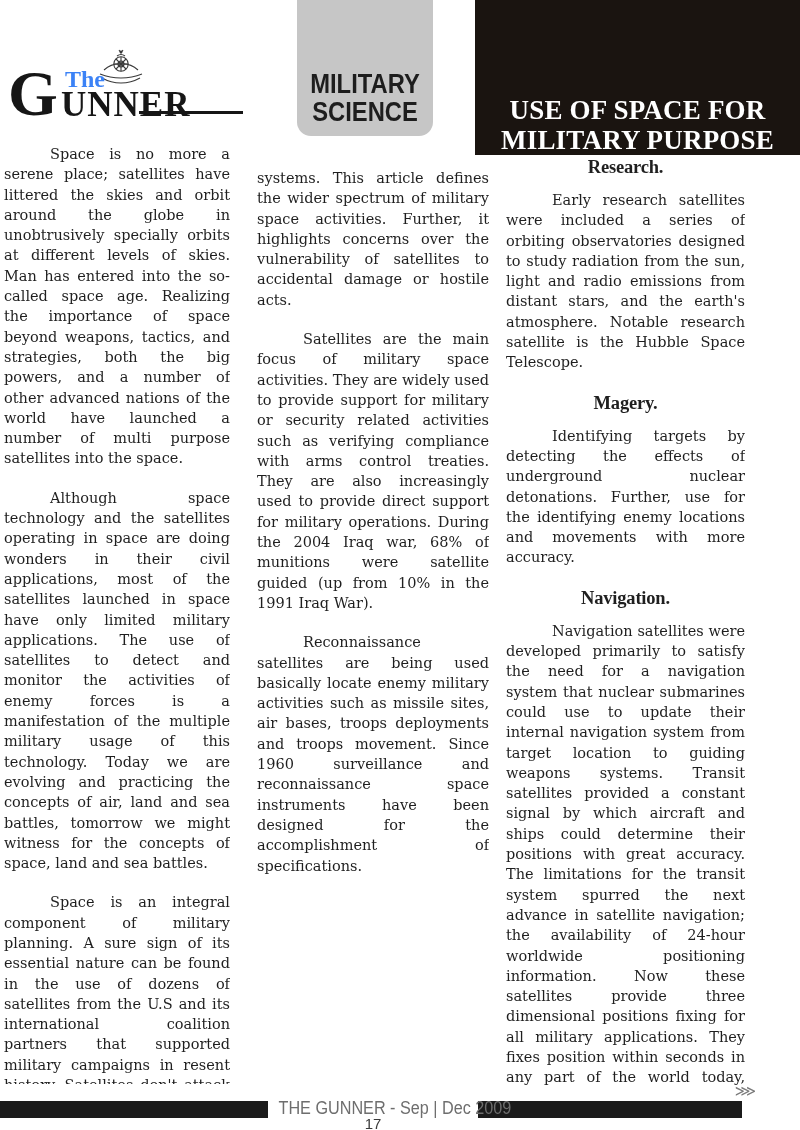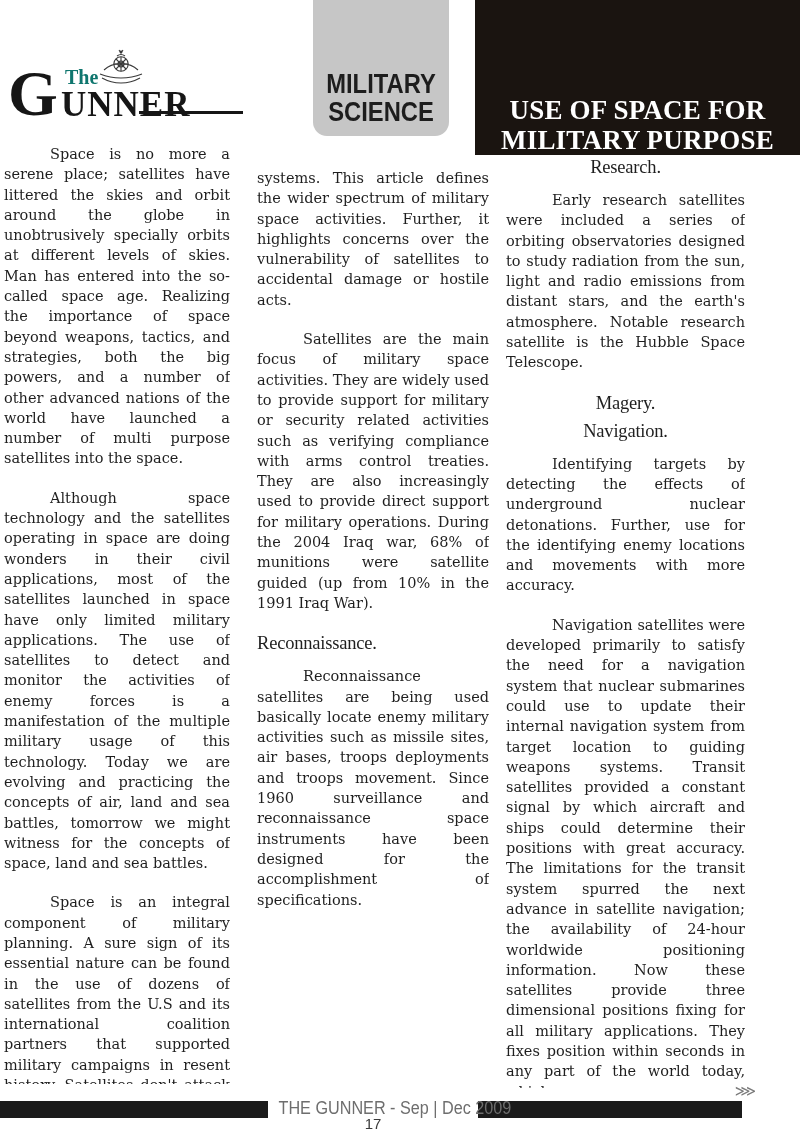--- a/index.html
+++ b/index.html
@@ -10,31 +10,31 @@
   }
   
   .logo{position:absolute;left:8px;top:50px;width:242px;height:88px;}
   .logo .crest{position:absolute;left:82px;top:-2px;width:62px;height:38px;}
   .logo .big-g{
     position:absolute;left:0;top:12px;font-family:"Liberation Serif",serif;
     font-weight:bold;font-size:64px;line-height:1;letter-spacing:-2px;color:#161616;
   }
   .logo .the{
     position:absolute;left:57px;top:17px;font-family:"Liberation Serif",serif;
-    font-weight:bold;font-size:20px;line-height:1;color:#0f766e;
+    font-weight:bold;font-size:24px;line-height:1;color:#3b82f6;
   }
   .logo .unner{
     position:absolute;left:53px;top:37px;font-family:"Liberation Serif",serif;
     font-weight:bold;font-size:35px;line-height:1;letter-spacing:1px;color:#161616;
   }
   .logo .rule{position:absolute;left:131px;top:61px;width:104px;height:3px;background:#161616;}
   
   .badge{
     position:absolute;left:297px;top:0;width:136px;height:136px;
-    border-radius:0 0 14px 14px;display:flex;align-items:flex-end;justify-content:flex-end;margin-left:16px;
+    border-radius:0 0 14px 14px;display:flex;align-items:flex-end;justify-content:flex-end;
   }
   .badge-text{
     width:100%;text-align:center;padding-bottom:10px;
     font-family:"Liberation Sans",sans-serif;font-weight:bold;font-size:27px;line-height:28px;
     color:#1d1d1d;transform:scaleX(0.88);transform-origin:center bottom;
   }
   .title-box{
     position:absolute;left:475px;top:0;width:325px;height:155px;
     display:flex;align-items:flex-end;justify-content:center;
   }
@@ -46,21 +46,21 @@
   
   .col{position:absolute;overflow:hidden;font-size:14.5px;line-height:20.3px;
        text-align:justify;}
   .col1{left:4px;top:132px;width:226px;height:952px;}
   .col2{left:257px;top:156px;width:232px;height:932px;}
   .col3{left:506px;top:156px;width:239px;height:932px;}
   .blk{margin:12px 0 19px 0;}
   .blk.p-indent{text-indent:46px;}
   .blk.p-flush{text-indent:0;}
   .blk.h-left,.blk.h-center,.blk.h-right{
-    font-family:"Liberation Serif",serif;font-weight:normal;font-size:18.5px;
+    font-family:"Liberation Serif",serif;font-weight:bold;font-size:18.5px;
     line-height:22px;letter-spacing:-0.2px;margin:0 0 6px 0;text-align:left;
   }
   .blk.h-center{text-align:center;}
   
   .more-indicator{
     position:absolute;right:46px;top:1082px;font-family:"DejaVu Sans",sans-serif;
     font-size:15px;color:#7a7a7a;letter-spacing:-2px;
   }
   .foot-bar{position:absolute;top:1101px;height:17px;background:#1b1b1b;}
   .foot-bar.left{left:0;width:268px;}
@@ -118,29 +118,28 @@
   </div>
 
   <div class="col col1">
       <div class="blk p-indent">Space is no more a serene place; satellites have littered the skies and orbit around the globe in unobtrusively specially orbits at different levels of skies. Man has entered into the so-called space age. Realizing the importance of space beyond weapons, tactics, and strategies, both the big powers, and a number of other advanced nations of the world have launched a number of multi purpose satellites into the space.</div>
       <div class="blk p-indent">Although space technology and the satellites operating in space are doing wonders in their civil applications, most of the satellites launched in space have only limited military applications. The use of satellites to detect and monitor the activities of enemy forces is a manifestation of the multiple military usage of this technology. Today we are evolving and practicing the concepts of air, land and sea battles, tomorrow we might witness for the concepts of space, land and sea battles.</div>
       <div class="blk p-indent">Space is an integral component of military planning. A sure sign of its essential nature can be found in the use of dozens of satellites from the U.S and its international coalition partners that supported military campaigns in resent history. Satellites don't attack directly, but rather they offer as what the super power nations call "force enhancement" such as surveillance, reconnaissance, communications, navigation and missile warning. Over 800 satellites orbit the earth, many of which have military uses, from reconnaissance to guiding weapons</div>
     </div>
   <div class="col col2">
       <div class="blk p-flush">systems. This article defines the wider spectrum of military space activities. Further, it highlights concerns over the vulnerability of satellites to accidental damage or hostile acts.</div>
       <div class="blk p-indent">Satellites are the main focus of military space activities. They are widely used to provide support for military or security related activities such as verifying compliance with arms control treaties. They are also increasingly used to provide direct support for military operations. During the 2004 Iraq war, 68% of munitions were satellite guided (up from 10% in the 1991 Iraq War).</div>
-      <div class="blk h-left">Reconnaissance.</div>
       <div class="blk p-indent">Reconnaissance satellites are being used basically locate enemy military activities such as missile sites, air bases, troops deployments and troops movement. Since 1960 surveillance and reconnaissance space instruments have been designed for the accomplishment of specifications.</div>
     </div>
   <div class="col col3">
       <div class="blk h-center">Research.</div>
       <div class="blk p-indent">Early research satellites were included a series of orbiting observatories designed to study radiation from the sun, light and radio emissions from distant stars, and the earth's atmosphere. Notable research satellite is the Hubble Space Telescope.</div>
       <div class="blk h-center">Magery.</div>
+      <div class="blk p-indent">Identifying targets by detecting the effects of underground nuclear detonations. Further, use for the identifying enemy locations and movements with more accuracy.</div>
       <div class="blk h-center">Navigation.</div>
-      <div class="blk p-indent">Identifying targets by detecting the effects of underground nuclear detonations. Further, use for the identifying enemy locations and movements with more accuracy.</div>
       <div class="blk p-indent">Navigation satellites were developed primarily to satisfy the need for a navigation system that nuclear submarines could use to update their internal navigation system from target location to guiding weapons systems. Transit satellites provided a constant signal by which aircraft and ships could determine their positions with great accuracy. The limitations for the transit system spurred the next advance in satellite navigation; the availability of 24-hour worldwide positioning information. Now these satellites provide three dimensional positions fixing for all military applications. They fixes position within seconds in any part of the world today, which</div>
     </div>
 
   <span class="more-indicator">⋙</span>
   <div class="foot-bar left"></div>
   <div class="foot-bar right"></div>
   <div class="foot-journal">THE GUNNER - Sep | Dec 2009</div>
   <div class="foot-page">17</div>
 
 </div>

